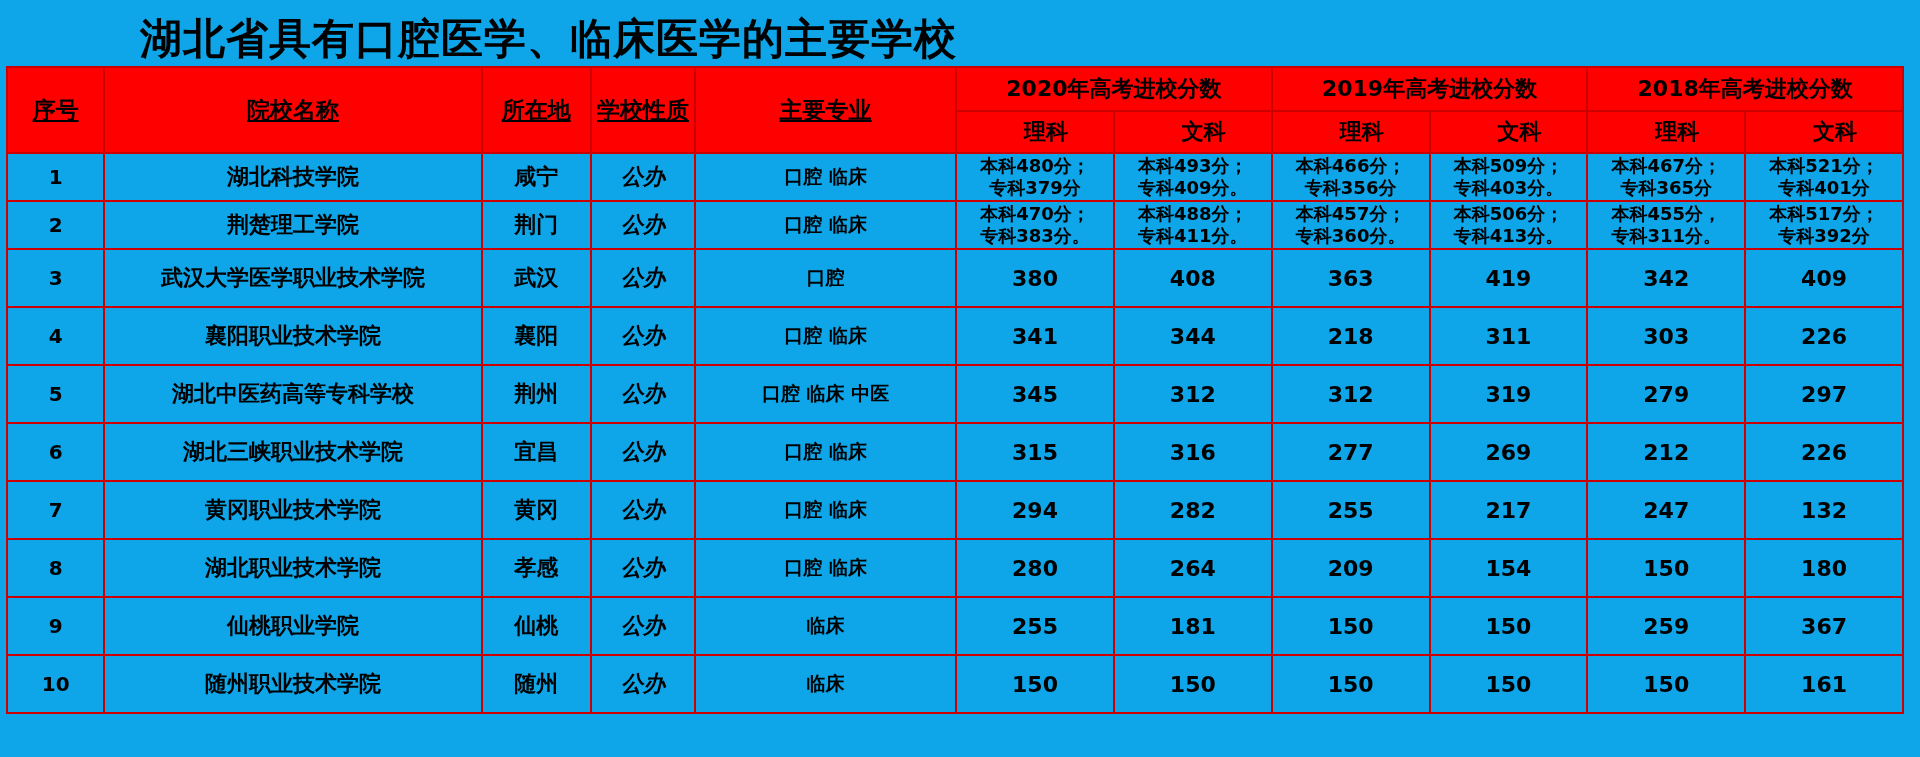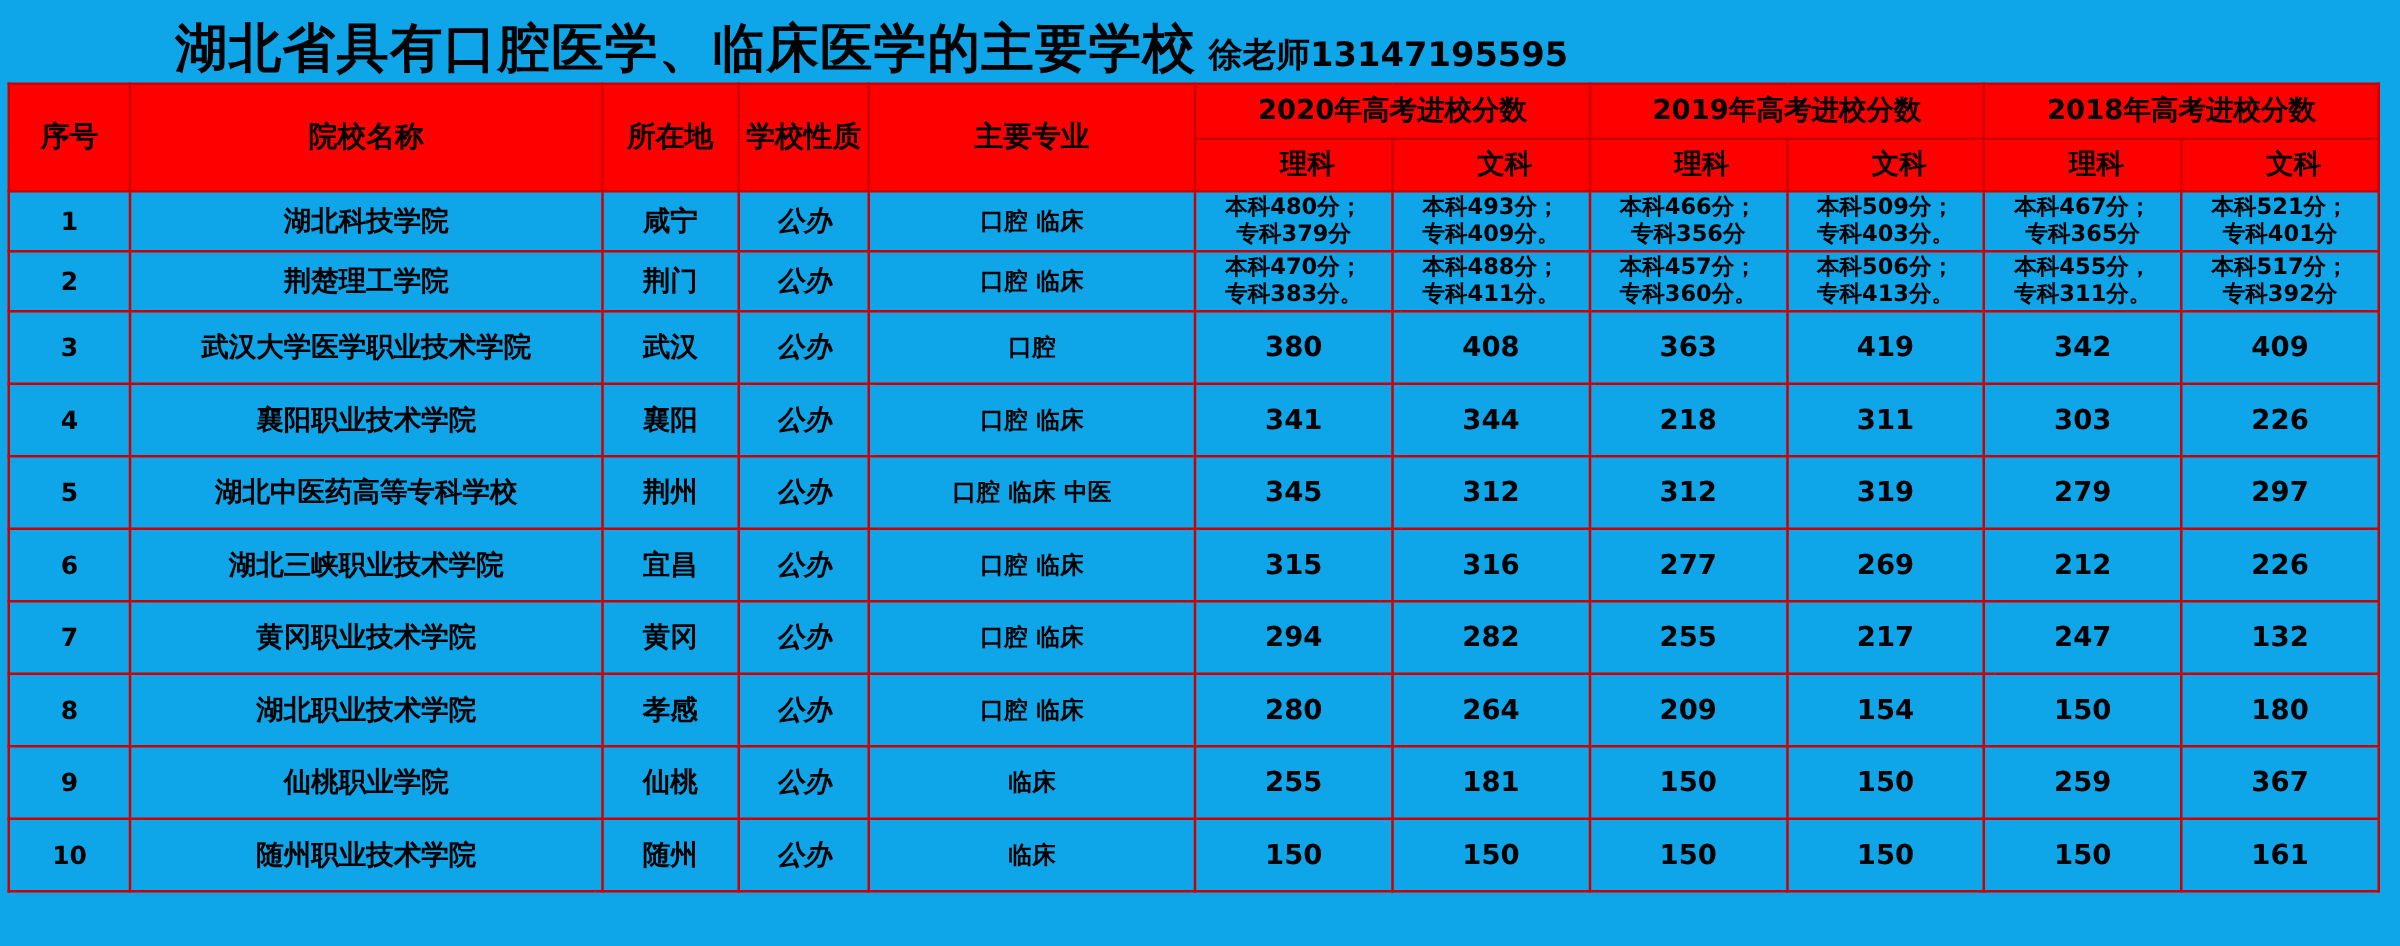--- a/index.html
+++ b/index.html
@@ -71,20 +71,21 @@
     font-size: 22px;
     height: 40px;
     padding-left: 22px;
   }
   thead th.year {
     font-size: 22px;
     height: 42px;
   }
   thead th.tall {
     font-size: 23px;
+    text-decoration: underline;
   }
   tbody td {
     font-size: 21px;
     font-weight: bold;
     height: 56px;
   }
   tbody tr.note-row td {
     height: 46px;
   }
   td.num { font-size: 20px; }
@@ -106,21 +107,20 @@
   col.c-major { width: 220px; }
   col.c-score { width: 133px; }
 </style>
 </head>
 <body>
 
 <div class="page">
 
   <div class="title-row">
     <div class="main-title">湖北省具有口腔医学、临床医学的主要学校</div>
-    <div class="contact">徐老师13147195595</div>
   </div>
 
   <table class="score-table">
     <colgroup>
       <col class="c-num">
       <col class="c-school">
       <col class="c-city">
       <col class="c-nature">
       <col class="c-major">
       <col class="c-score">

